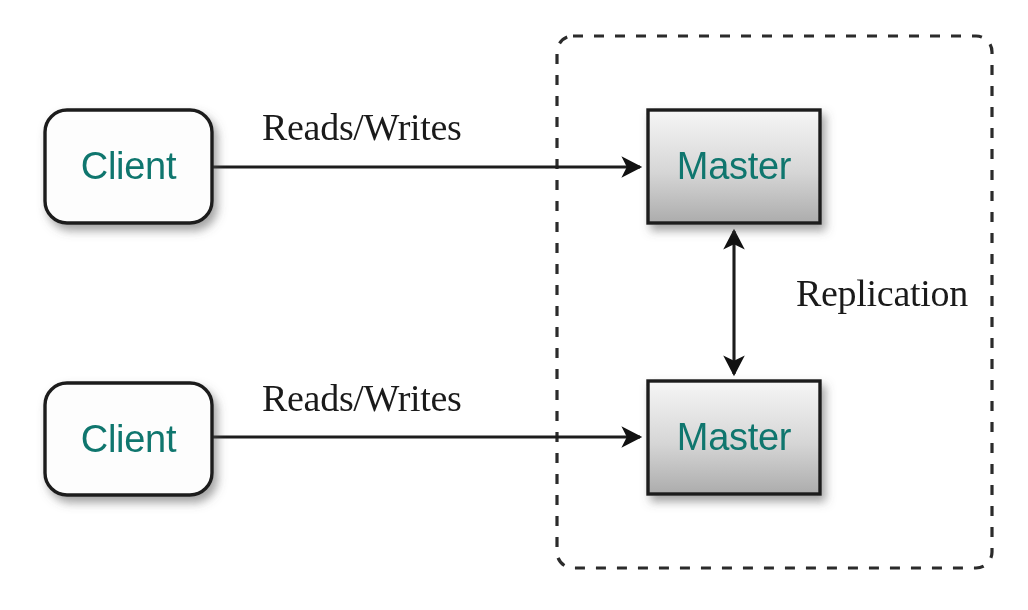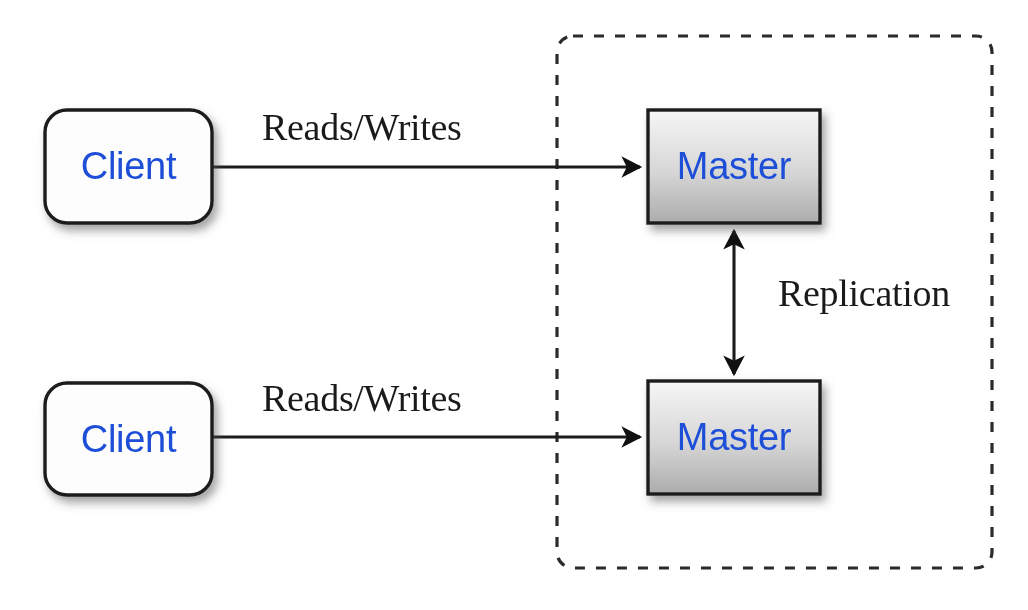--- a/index.html
+++ b/index.html
@@ -25,21 +25,21 @@
     width: 1028px;
     height: 610px;
   }
   .node-label {
     position: absolute;
     display: flex;
     align-items: center;
     justify-content: center;
     font-family: "Liberation Sans", sans-serif;
     font-size: 38px;
-    color: #1d4ed8;
+    color: #0f766e;
     letter-spacing: -0.3px;
     white-space: nowrap;
     pointer-events: none;
   }
   .edge-label {
     position: absolute;
     font-family: Liberation Serif, serif;
     font-size: 38px;
     color: #1a1a1a;
     letter-spacing: -0.3px;
@@ -92,15 +92,15 @@
   <div class="node-label" style="left:45px; top:383px; width:167px; height:112px;">Client</div>
 
   <div class="node-label" style="left:648px; top:110px; width:172px; height:113px;">Master</div>
 
   <div class="node-label" style="left:648px; top:381px; width:172px; height:113px;">Master</div>
 
   <div class="edge-label" style="left:262px; top:105px;">Reads/Writes</div>
 
   <div class="edge-label" style="left:262px; top:376px;">Reads/Writes</div>
 
-  <div class="edge-label" style="left:778px; top:271px;">Replication</div>
+  <div class="edge-label" style="left:796px; top:271px;">Replication</div>
 
 </div>
 
 </body></html>

